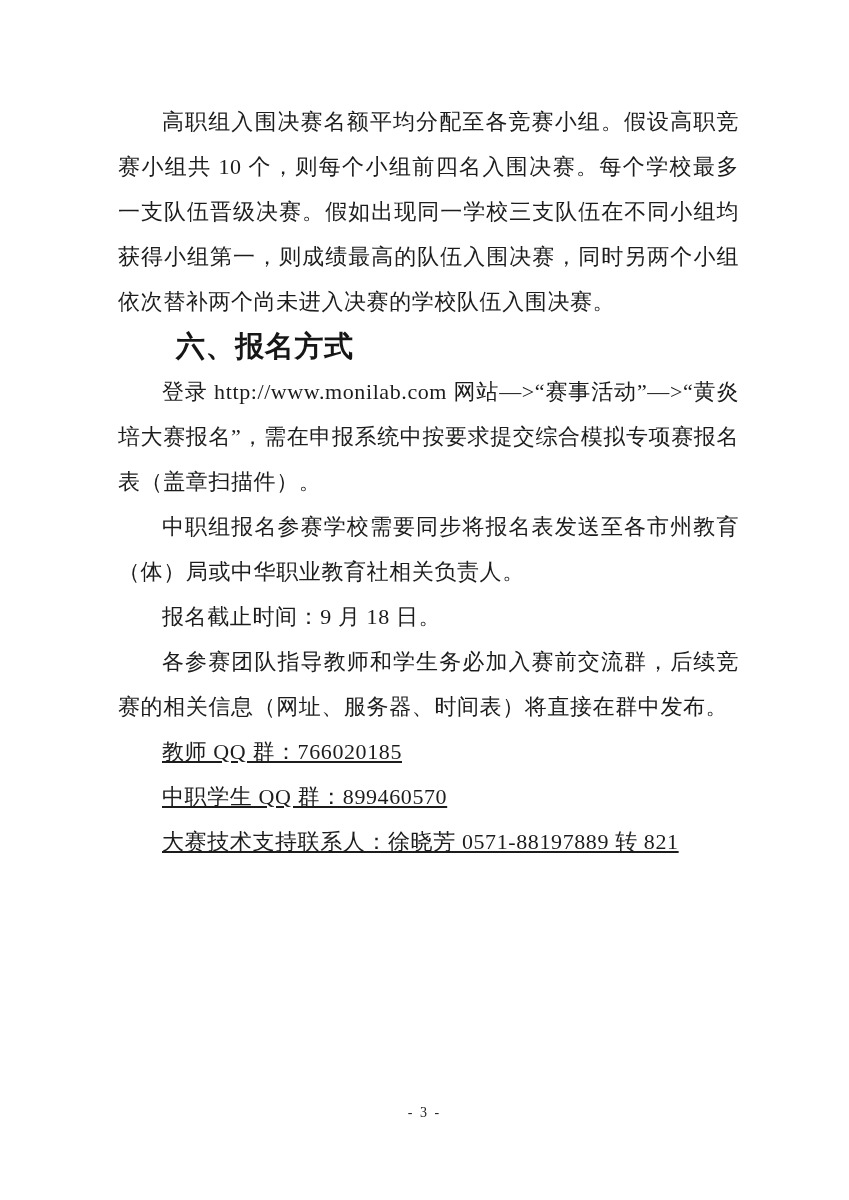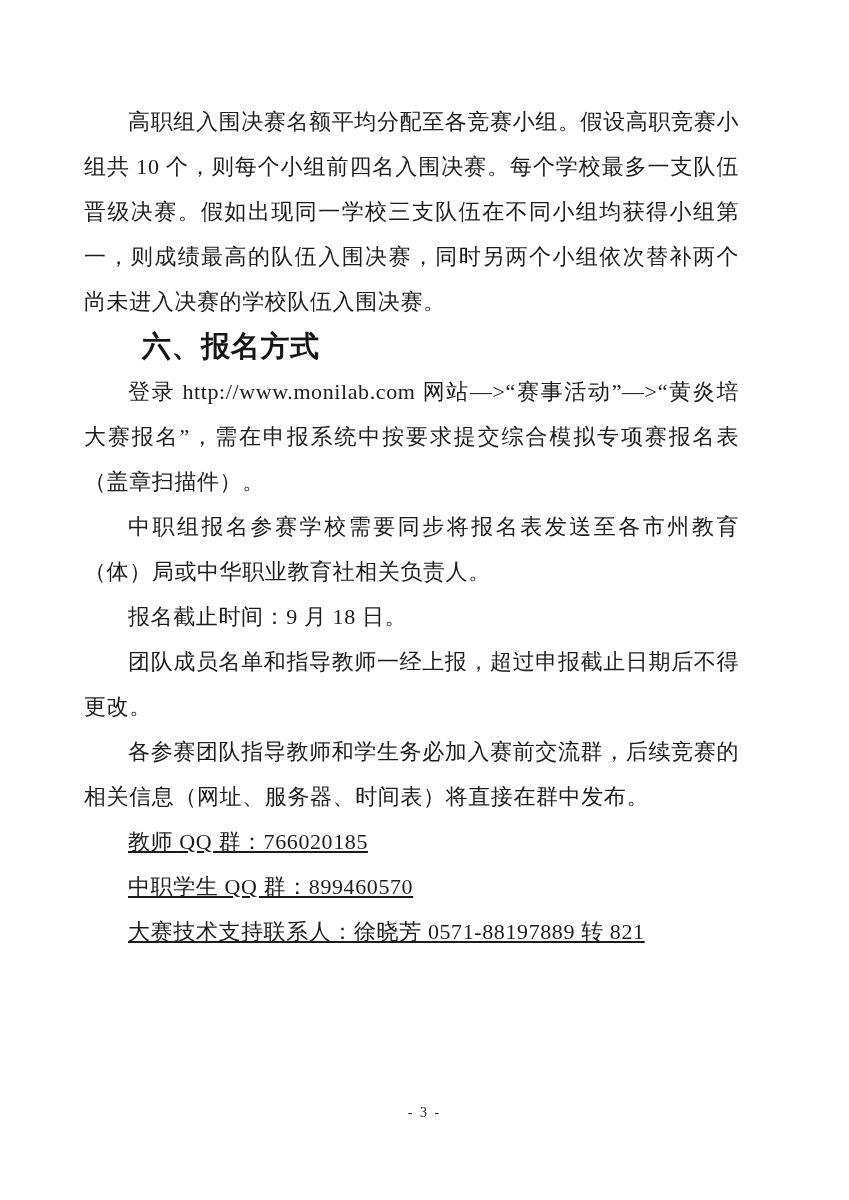--- a/index.html
+++ b/index.html
@@ -12,21 +12,21 @@
     height: 1200px;
     position: relative;
     overflow: hidden;
   }
   .page {
     position: relative;
     box-sizing: border-box;
     width: 849px;
     height: 1200px;
     background: #ffffff;
-    padding: 99px 110px 0 84px;
+    padding: 99px 110px 0 118px;
     color: #1c1c1c;
     font-family: "Liberation Serif", "DejaVu Serif", serif;
     font-size: 22px;
     line-height: 45px;
     letter-spacing: 0.6px;
   }
   .para {
     margin: 0;
     text-indent: 2em;
     text-align: justify;
@@ -68,21 +68,20 @@
   <p class="para">高职组入围决赛名额平均分配至各竞赛小组。假设高职竞赛小组共 10 个，则每个小组前四名入围决赛。每个学校最多一支队伍晋级决赛。假如出现同一学校三支队伍在不同小组均获得小组第一，则成绩最高的队伍入围决赛，同时另两个小组依次替补两个尚未进入决赛的学校队伍入围决赛。</p>
 
   <h2 class="heading">六、报名方式</h2>
 
   <p class="para">登录 http://www.monilab.com 网站—&gt;“赛事活动”—&gt;“黄炎培大赛报名”，需在申报系统中按要求提交综合模拟专项赛报名表（盖章扫描件）。</p>
 
   <p class="para">中职组报名参赛学校需要同步将报名表发送至各市州教育（体）局或中华职业教育社相关负责人。</p>
 
   <p class="para">报名截止时间：9 月 18 日。</p>
 
-  <p class="para">团队成员名单和指导教师一经上报，超过申报截止日期后不得更改。</p>
 
 
   <p class="para">各参赛团队指导教师和学生务必加入赛前交流群，后续竞赛的相关信息（网址、服务器、时间表）将直接在群中发布。</p>
 
   <p class="contact-line">教师 QQ 群：766020185</p>
 
   <p class="contact-line">中职学生 QQ 群：899460570</p>
 
 
   <p class="contact-line">大赛技术支持联系人：徐晓芳 0571-88197889 转 821</p>

